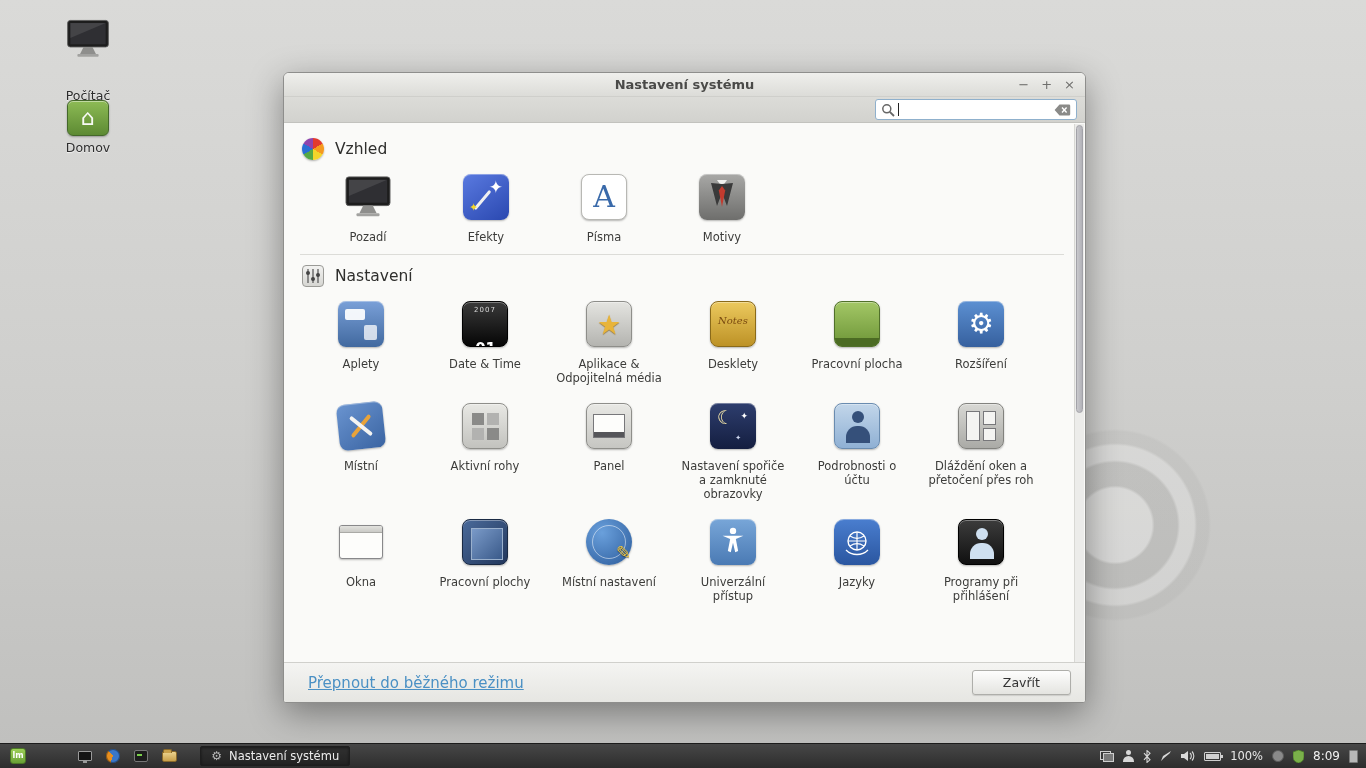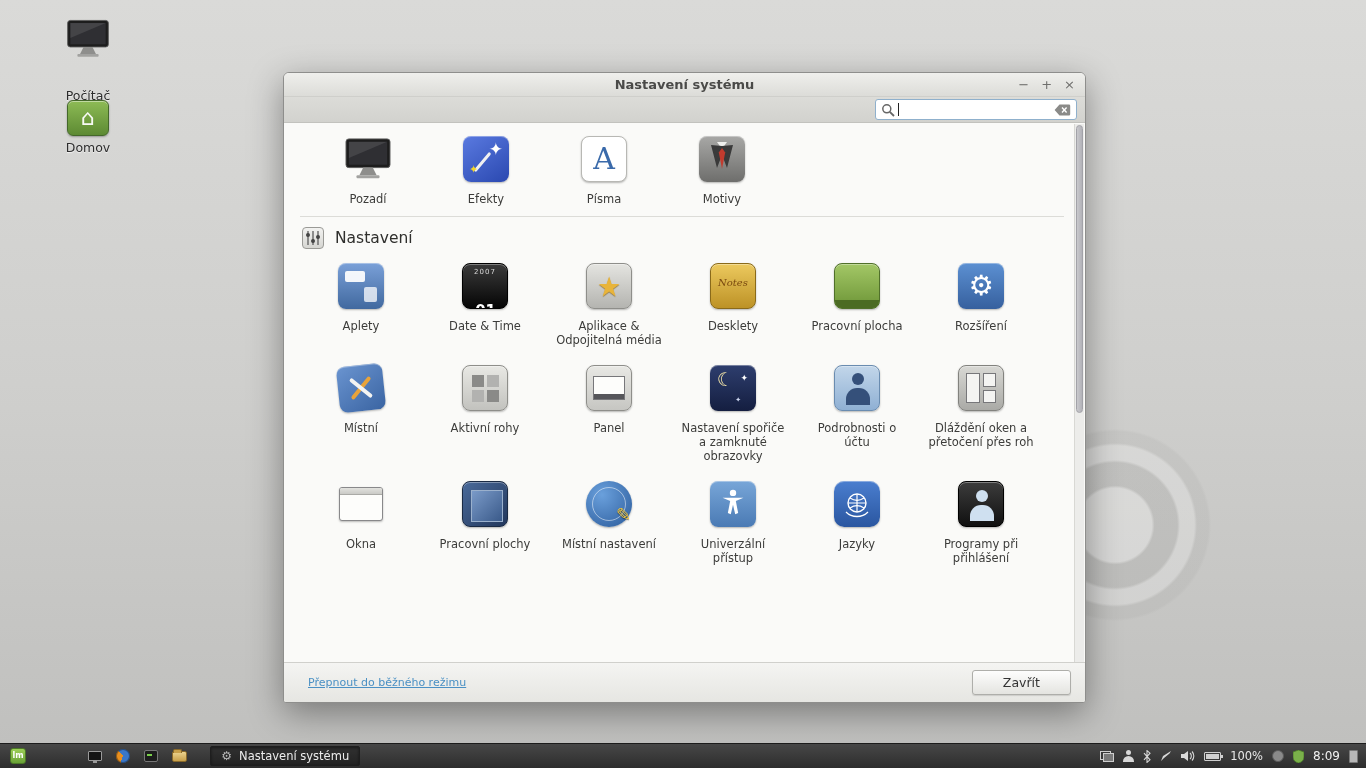--- a/index.html
+++ b/index.html
@@ -98,26 +98,26 @@
   .ic-mistni::before { content:""; position:absolute; inset:6px; border-radius:50%; border:1px solid rgba(255,255,255,.5); }
   .ic-mistni .pn { position:absolute; right:1px; bottom:2px; color:#f0c43a; font-size:18px; text-shadow:0 1px 1px rgba(0,0,0,.5); }
   .ic-univerzalni { background:linear-gradient(#78a6d8,#4a7ab4); display:flex; align-items:center; justify-content:center; }
   .ic-jazyky { background:linear-gradient(#4a7ecf,#2a56a0); display:flex; align-items:center; justify-content:center; border-radius:10px; }
   .ic-prihlaseni { background:linear-gradient(#3c3c3c,#101010); border:1px solid #000; }
   .ic-prihlaseni::before { content:""; position:absolute; left:17px; top:8px; width:12px; height:12px; border-radius:50%; background:#cfe0f0; }
   .ic-prihlaseni::after { content:""; position:absolute; left:11px; top:23px; width:24px; height:16px; border-radius:11px 11px 0 0; background:#cfe0f0; }
 
   
   .footer { position:absolute; left:0; right:0; bottom:0; height:40px; background:linear-gradient(#f4f4f2,#e6e6e2); border-top:1px solid #d0d0cc; border-radius:0 0 2px 2px; display:flex; align-items:center; justify-content:space-between; padding:0 14px 0 24px; }
-  .mode-link { font-size:11px; color:#4a90c4; text-decoration:underline; cursor:pointer; }
+  .mode-link { font-size:15px; color:#4a90c4; text-decoration:underline; cursor:pointer; }
   .close-btn { font-family:inherit; font-size:12.5px; color:#333; padding:4px 30px; background:linear-gradient(#fdfdfd,#e4e4e0); border:1px solid #aeaeaa; border-radius:3px; box-shadow:0 1px 1px rgba(0,0,0,.12); }
 
   
   .taskbar { position:absolute; left:0; bottom:0; width:1366px; height:25px; background:linear-gradient(#474747,#2d2d2d); border-top:1px solid #1c1c1c; display:flex; align-items:center; color:#ddd; z-index:10; }
-  .menu-btn { display:flex; align-items:center; gap:10px; padding:0 10px; height:100%; }
+  .menu-btn { display:flex; align-items:center; gap:0; padding:0 10px; height:100%; }
   .mint-badge { width:16px; height:16px; border-radius:3px; background:linear-gradient(#9ccf57,#69a136); border:1px solid #4c7a26; display:flex; align-items:center; justify-content:center; }
   .mint-badge span { color:#fff; font-size:8px; font-weight:bold; line-height:1; }
   .menu-label { font-size:12.5px; color:#ececec;margin-top:36px; }
   .launchers { display:flex; align-items:center; gap:10px; margin-left:6px; }
   .l-ic { width:18px; height:18px; display:flex; align-items:center; justify-content:center; }
   .mini-monitor { width:14px; height:10px; background:#141414; border:1px solid #9a9a9a; border-radius:1px; position:relative; }
   .mini-monitor::after { content:""; position:absolute; left:4px; bottom:-3px; width:4px; height:2px; background:#9a9a9a; }
   .mini-browser { width:14px; height:14px; border-radius:50%; background:conic-gradient(from 200deg,#e88f1f 0 120deg,#3a77c8 120deg 360deg); box-shadow:inset 0 0 0 1px rgba(0,0,0,.35); }
   .mini-terminal { width:14px; height:12px; background:#1c1c1c; border:1px solid #777; border-radius:2px; position:relative; }
   .mini-terminal::after { content:""; position:absolute; left:2px; top:3px; width:5px; height:2px; background:#7ad04a; }
@@ -188,20 +188,24 @@
       <input class="search-input" value="" style="">
       <svg width="17" height="12" viewBox="0 0 17 12">
         <path d="M5.5 0.5 H15 a1.2 1.2 0 0 1 1.2 1.2 V10.3 a1.2 1.2 0 0 1 -1.2 1.2 H5.5 L0.6 6 Z" fill="#8a8a88"></path>
         <path d="M8 3.6 L12.6 8.4 M12.6 3.6 L8 8.4" stroke="#fff" stroke-width="1.4"></path>
       </svg>
     </div>
   </div>
 
   <div class="content">
 
+    <div class="sect-head">
+      <span class="pinwheel"></span>
+      <span class="sect-title">Vzhled</span>
+    </div>
 
     <div class="row-vzhled">
       <div class="item">
         <div class="islot">
           <svg width="50" height="44" viewBox="0 0 52 46">
             <rect x="3" y="2" width="46" height="30" rx="3" fill="#1d1d1d" stroke="#5a5a5a"></rect>
             <rect x="6" y="5" width="40" height="24" fill="#2f2f33"></rect>
             <path d="M6 5 L46 5 L6 22 Z" fill="rgba(255,255,255,0.10)"></path>
             <path d="M21 32 L31 32 L35 40 L17 40 Z" fill="#8e8e8c"></path>
             <rect x="14" y="40" width="24" height="3" rx="1" fill="#a2a2a0"></rect>

